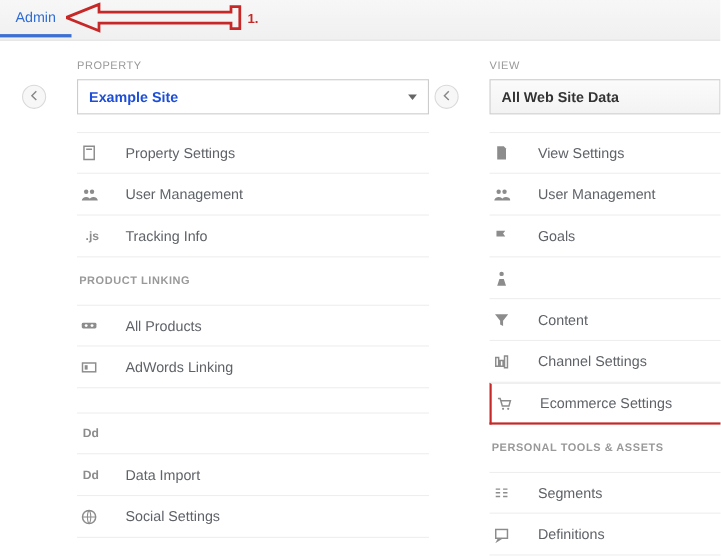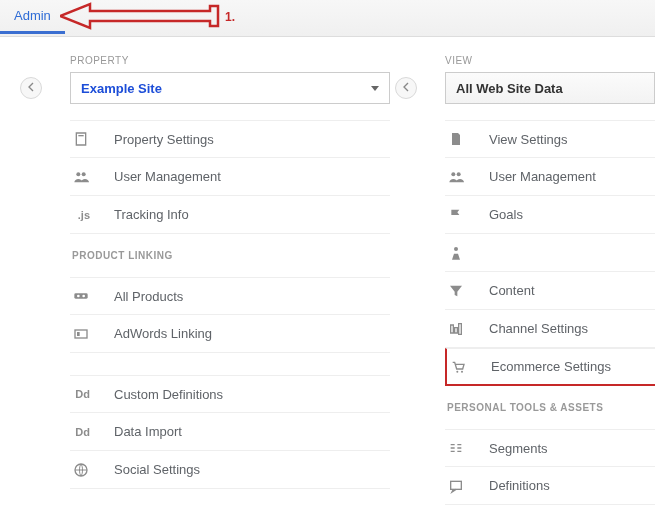--- a/index.html
+++ b/index.html
@@ -99,21 +99,20 @@
               <rect x="6" y="9" width="4" height="6"></rect>
             </svg>
           </span>
         <span>AdWords Linking</span>
       </div>
     </div>
 
     <div class="list" style="margin-top:22px;">
       <div class="row">
         <span class="dd">Dd</span>
-        <span>Custom Definitions</span>
       </div>
       <div class="row">
         <span class="dd">Dd</span>
         <span>Data Import</span>
       </div>
       <div class="row">
         <span class="icon">
             <svg viewBox="0 0 24 24">
               <circle cx="12" cy="12" r="9" fill="none" stroke="currentColor" stroke-width="2"></circle>
               <path d="M3 12h18M12 3c3 3 3 15 0 18M12 3c-3 3-3 15 0 18" fill="none" stroke="currentColor" stroke-width="1.5"></path>

